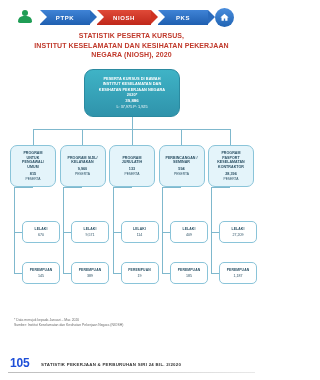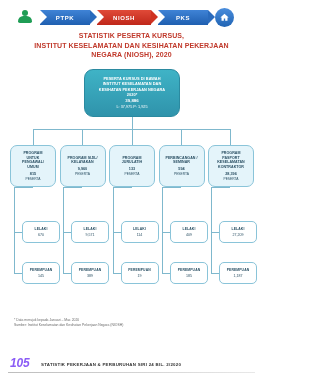--- a/index.html
+++ b/index.html
@@ -117,21 +117,21 @@
   }
 
   
   .footer{position:absolute;left:0;bottom:0;width:263px;height:26px;}
   .footer-rule{
     position:absolute;left:8px;bottom:7px;width:247px;height:1.5px;
     background:linear-gradient(90deg,#bdbdbd,#e8e8e8);
   }
   .footer-page{
     position:absolute;left:10px;bottom:10px;
-    font-size:12px;font-weight:bold;color:#8b5cf6;letter-spacing:-.2px;font-style:italic;
+    font-size:12px;font-weight:bold;color:#1d4ed8;letter-spacing:-.2px;
   }
   .footer-text{
     position:absolute;left:41px;bottom:13px;
     font-size:4.4px;font-weight:bold;color:#333;letter-spacing:.25px;
   }
 </style>
 </head>
 <body>
 
 <div class="nav">

